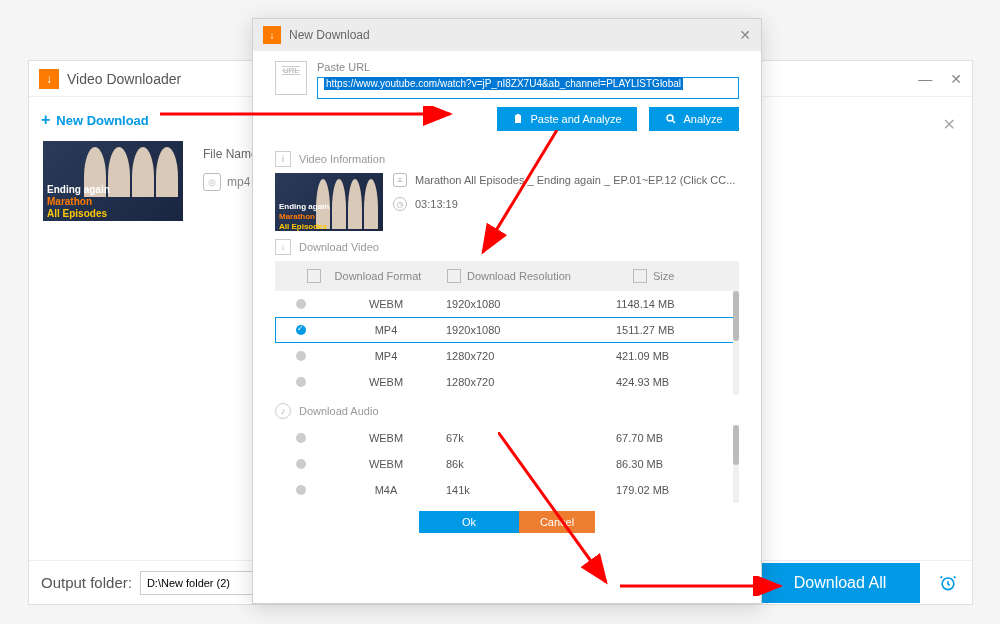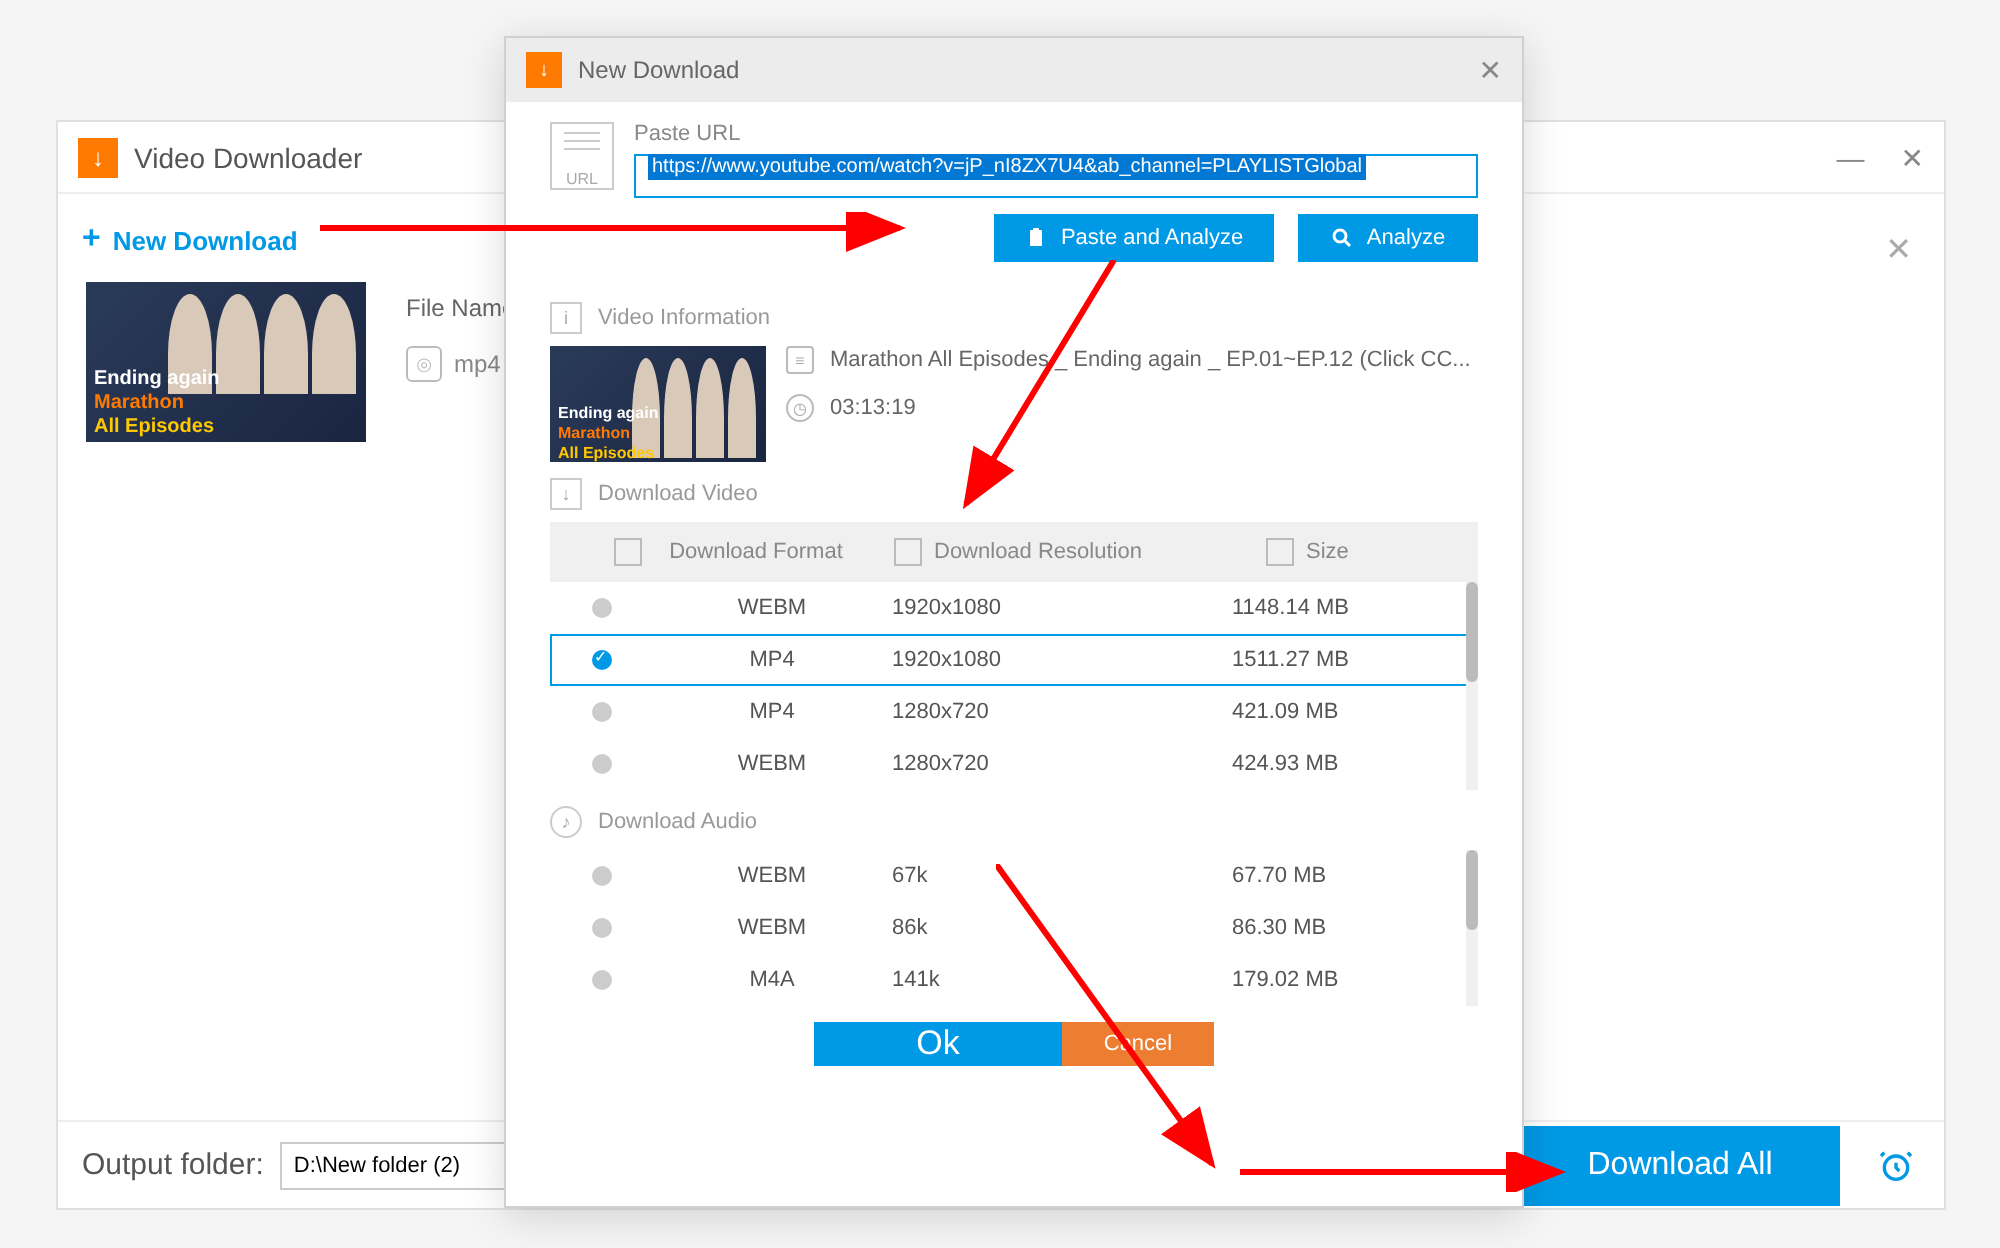--- a/index.html
+++ b/index.html
@@ -39,21 +39,21 @@
   
   .modal { position: absolute; left: 252px; top: 18px; width: 510px; height: 586px; background: #fff; border: 1px solid #d0d0d0; box-shadow: 0 4px 20px rgba(0,0,0,0.15); display: flex; flex-direction: column; }
   .modal-titlebar { height: 32px; background: #ececec; display: flex; align-items: center; padding: 0 10px; }
   .modal-title-icon { width: 18px; height: 18px; background: #ff7a00; display: inline-flex; align-items: center; justify-content: center; color: #fff; font-size: 10px; margin-right: 8px; }
   .modal-title { font-size: 12px; color: #666; }
   .modal-close { margin-left: auto; color: #888; font-size: 14px; cursor: pointer; }
   
   .modal-body { flex: 1; padding: 10px 22px 0 22px; overflow: hidden; display:flex; flex-direction:column; }
   
   .url-section { display: flex; gap: 10px; margin-bottom: 12px; }
-  .url-icon { width: 32px; height: 34px; border: 1px solid #ccc; display: flex; align-items: flex-end; justify-content: center; font-size: 8px; color: #aaa; padding-bottom: 0; position:relative; }
+  .url-icon { width: 32px; height: 34px; border: 1px solid #ccc; display: flex; align-items: flex-end; justify-content: center; font-size: 8px; color: #aaa; padding-bottom: 19px; position:relative; }
   .url-icon::before { content:""; position:absolute; top:4px; left:6px; right:6px; height:1px; background:#ccc; box-shadow: 0 4px 0 #ccc, 0 8px 0 #ccc; }
   .url-right { flex: 1; }
   .url-label { font-size: 11px; color: #888; margin-bottom: 4px; }
   .url-input { width: 100%; height: 22px; border: 1px solid #0099e5; font-size: 10px; padding: 0 6px; color: #fff; background: #fff; }
   .url-input .sel { background: #0078d4; color: #fff; padding: 1px 2px; }
   .url-btns { display: flex; gap: 12px; justify-content: flex-end; margin-top: 8px; }
   .btn { height: 24px; display: inline-flex; align-items: center; justify-content: center; gap: 6px; background: #0099e5; color: #fff; font-size: 11px; padding: 0 14px; cursor: pointer; border: none; }
   .btn.paste { width: 140px; }
   .btn.analyze { width: 90px; }
   
@@ -83,21 +83,21 @@
   .scroll-track { position: absolute; right: 0; top: 30px; bottom: 0; width: 6px; background: #f0f0f0; }
   .scroll-thumb { position: absolute; left: 0; right: 0; top: 0; height: 50px; background: #bbb; border-radius: 3px; }
   
   .subtitle-row { display: flex; align-items: center; gap: 8px; margin-top: 8px; font-size: 11px; color: #888; }
   .subtitle-row .chk { width: 14px; height: 14px; border: 1px solid #bbb; border-radius: 3px; margin-left: 30px; }
   .subtitle-row .orig { text-decoration: underline; color: #888; }
   .subtitle-row .lang { margin-left: auto; display:flex; align-items:center; gap:6px; }
   .subtitle-row select { border:none; color:#aaa; font-size:11px; background:transparent; }
   
   .modal-footer { display: flex; justify-content: center; gap: 0; padding: 8px 0 4px 0; }
-  .ok-btn { width: 124px; height: 22px; background: #0099e5; color: #fff; font-size: 17px; display: flex; align-items: center; justify-content: center; cursor: pointer; }
+  .ok-btn { width: 100px; height: 22px; background: #0099e5; color: #fff; font-size: 11px; display: flex; align-items: center; justify-content: center; cursor: pointer; }
   .cancel-btn { width: 76px; height: 22px; background: #ed7d31; color: #fff; font-size: 11px; display: flex; align-items: center; justify-content: center; cursor: pointer; }
   
   
   .arrow { position: absolute; pointer-events: none; }
 </style>
 </head>
 <body>
 
 <div class="main-window">
   <div class="main-titlebar">

